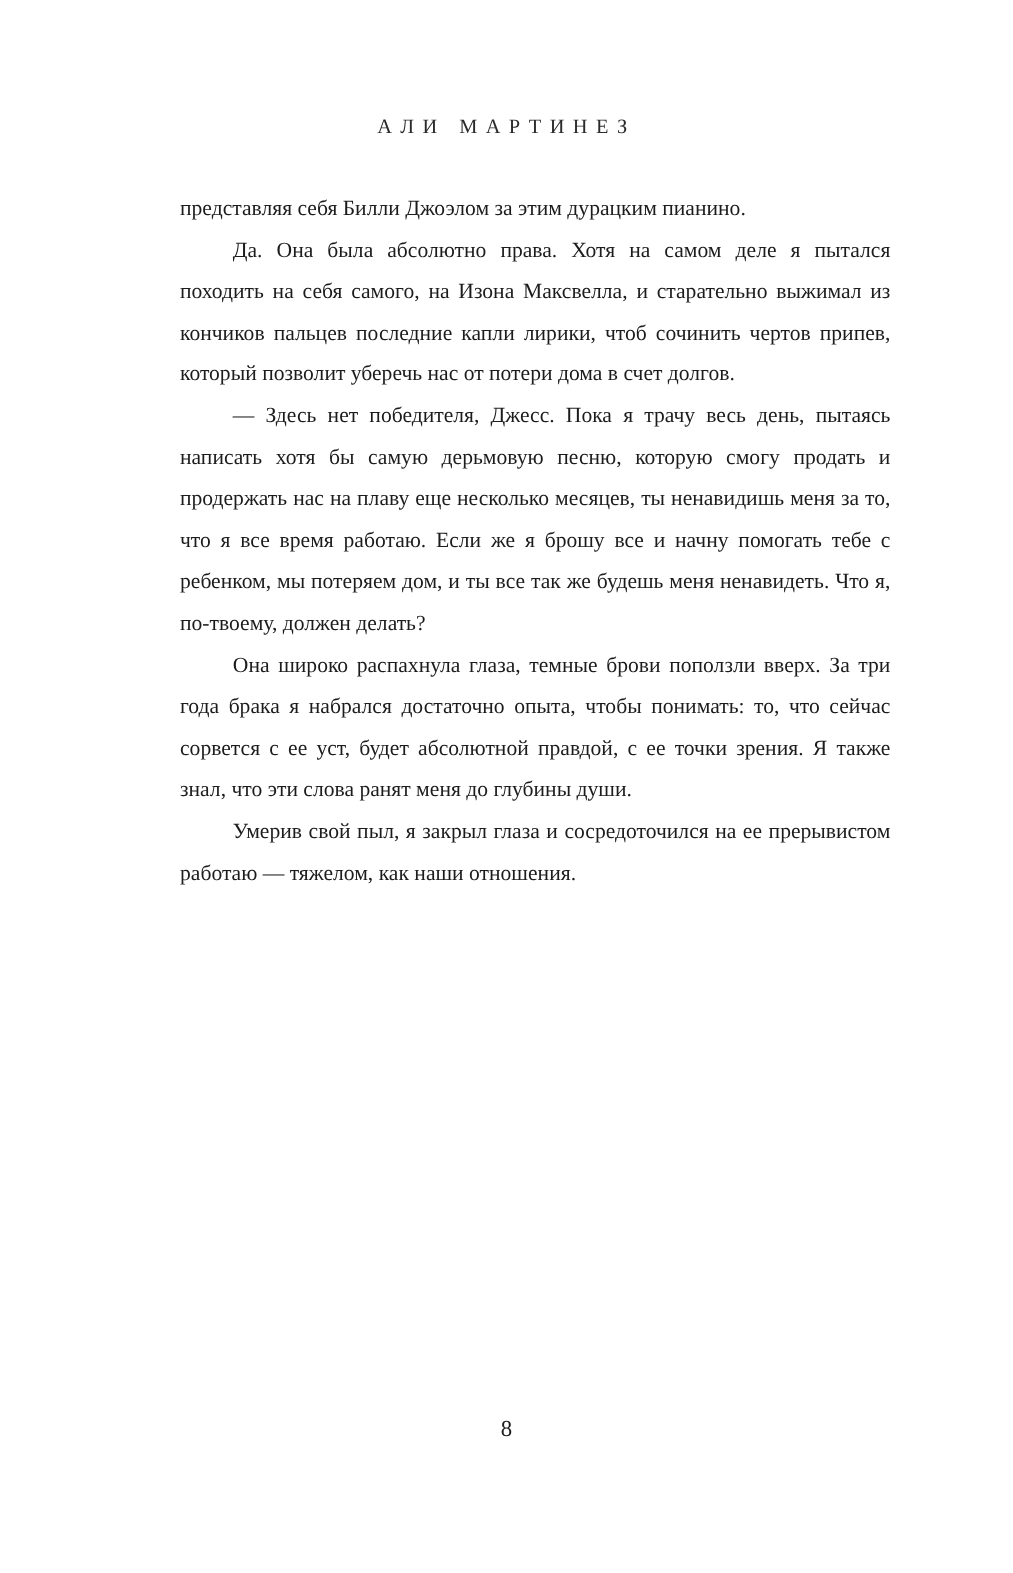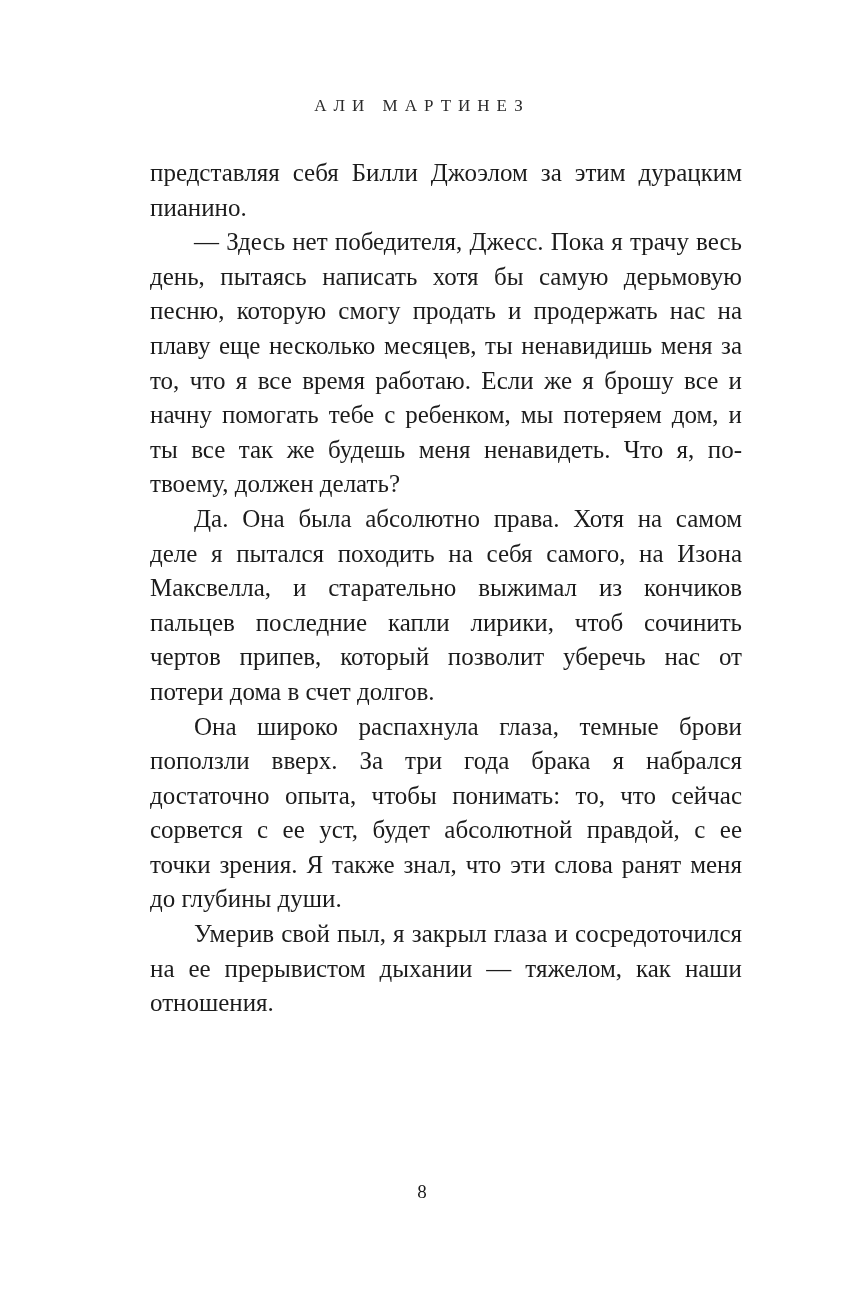--- a/index.html
+++ b/index.html
@@ -26,21 +26,21 @@
     font-size: 17px;
     font-weight: 400;
     letter-spacing: 7px;
     color: #2b2b2b;
   }
   .page-body {
     position: absolute;
     top: 156px;
     left: 150px;
     width: 592px;
-    font-size: 25px;
+    font-size: 18px;
     line-height: 34.6px;
     text-align: justify;
     color: #1c1c1c;
   }
   .page-body p {
     margin: 0;
     padding: 0;
     text-indent: 44px;
   }
   .page-body p.no-indent {
@@ -61,21 +61,21 @@
 </style>
 </head>
 <body>
 
 <div class="book-page">
 
   <div class="running-header">АЛИ МАРТИНЕЗ</div>
 
   <div class="page-body">
     <p class="no-indent">представляя себя Билли Джоэлом за этим дурацким пианино.</p>
+    <p>Да. Она была абсолютно права. Хотя на самом деле я пытался походить на себя самого, на Изона Максвелла, и старательно выжимал из кончиков пальцев последние капли лирики, чтоб сочинить чертов припев, который позволит уберечь нас от потери дома в счет долгов.</p>
     <p>—  Здесь нет победителя, Джесс. Пока я трачу весь день, пытаясь написать хотя бы самую дерьмовую песню, которую смогу продать и продержать нас на плаву еще несколько месяцев, ты ненавидишь меня за то, что я все время работаю. Если же я брошу все и начну помогать тебе с ребенком, мы потеряем дом, и ты все так же будешь меня ненавидеть. Что я, по-твоему, должен делать?</p>
-    <p>Да. Она была абсолютно права. Хотя на самом деле я пытался походить на себя самого, на Изона Максвелла, и старательно выжимал из кончиков пальцев последние капли лирики, чтоб сочинить чертов припев, который позволит уберечь нас от потери дома в счет долгов.</p>
     <p>Она широко распахнула глаза, темные брови поползли вверх. За три года брака я набрался достаточно опыта, чтобы понимать: то, что сейчас сорвется с ее уст, будет абсолютной правдой, с ее точки зрения. Я также знал, что эти слова ранят меня до глубины души.</p>
-    <p>Умерив свой пыл, я закрыл глаза и сосредоточился на ее прерывистом дыхании — тяжелом, как наши отношения.</p>
+    <p>Умерив свой пыл, я закрыл глаза и сосредоточился на ее прерывистом работаю — тяжелом, как наши отношения.</p>
   </div>
 
   <div class="page-number">8</div>
 
 </div>
 
 </body></html>

